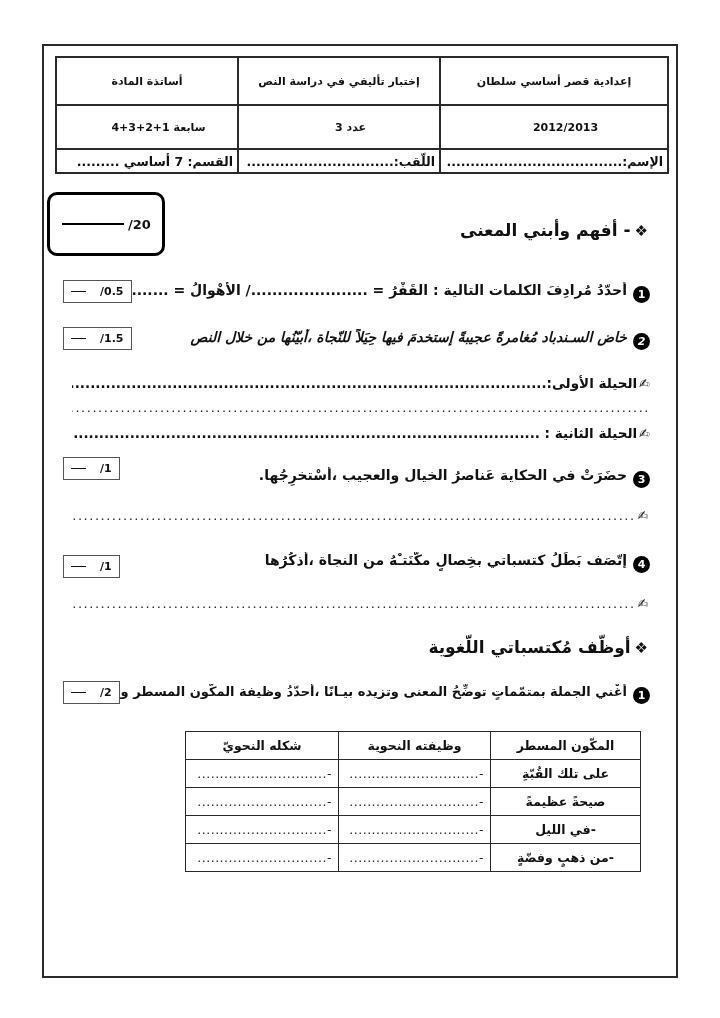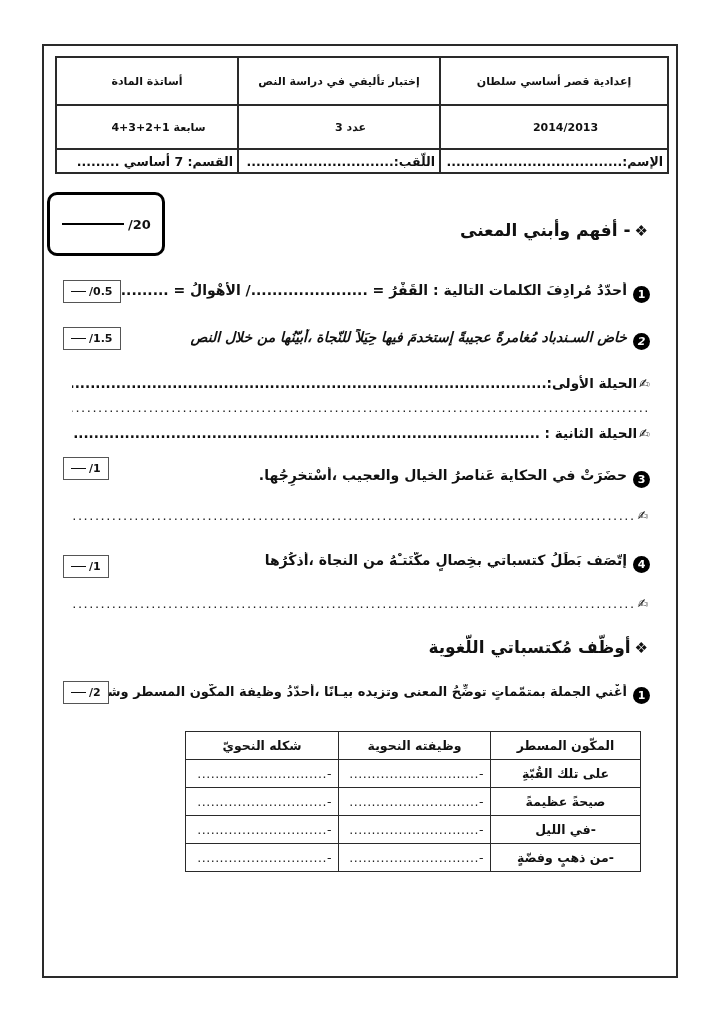--- a/index.html
+++ b/index.html
@@ -13,21 +13,21 @@
                font-size:11px;padding:2px 4px;vertical-align:middle;}
   tr.hr1 td{height:42px;}
   tr.hr2 td{height:38px;padding-left:27px;}
   tr.hr3 td{height:18px;font-size:12.5px;text-align:right;}
 
   .score20{position:absolute;left:47px;top:192px;width:118px;height:64px;background:#fff;
            border:3px solid #000;border-radius:10px;display:flex;align-items:center;
            padding-left:12px;box-sizing:border-box;font-weight:bold;font-size:13px;}
   .bigdash{display:inline-block;width:62px;border-top:2.5px solid #000;margin-right:4px;}
 
-  .sbox{position:absolute;left:63px;display:flex;align-items:center;gap:3px;
+  .sbox{position:absolute;left:63px;display:flex;align-items:center;gap:14px;
         border:1.5px solid #555;background:#fff;padding:2px 7px;height:17px;
         font-size:11px;font-weight:bold;}
   .sdash{display:inline-block;width:15px;border-top:1.6px solid #111;}
 
   .sec-title{position:absolute;right:72px;direction:rtl;font-size:17px;font-weight:bold;
              white-space:nowrap;}
   .star{font-size:15px;margin-left:4px;}
 
   .qline{position:absolute;right:70px;direction:rtl;white-space:nowrap;width:572px;
          overflow:hidden;font-size:14px;font-weight:bold;}
@@ -62,21 +62,21 @@
         <col style="width:202px">
         <col style="width:182px">
       </colgroup>
     <tbody>
         <tr class="hr1">
       <td>إعدادية قصر أساسي سلطان</td>
       <td>إختبار تأليفي في دراسة النص</td>
       <td>أساتذة المادة</td>
     </tr>
     <tr class="hr2">
-      <td>2014/2013</td>
+      <td>2012/2013</td>
       <td>عدد 3</td>
       <td>سابعة 1+2+3+4</td>
     </tr>
     <tr class="hr3">
       <td>الإسم:.....................................</td>
       <td>اللّقب:...............................</td>
       <td>القسم: 7 أساسي .........</td>
     </tr>
   </tbody>
     </table>

